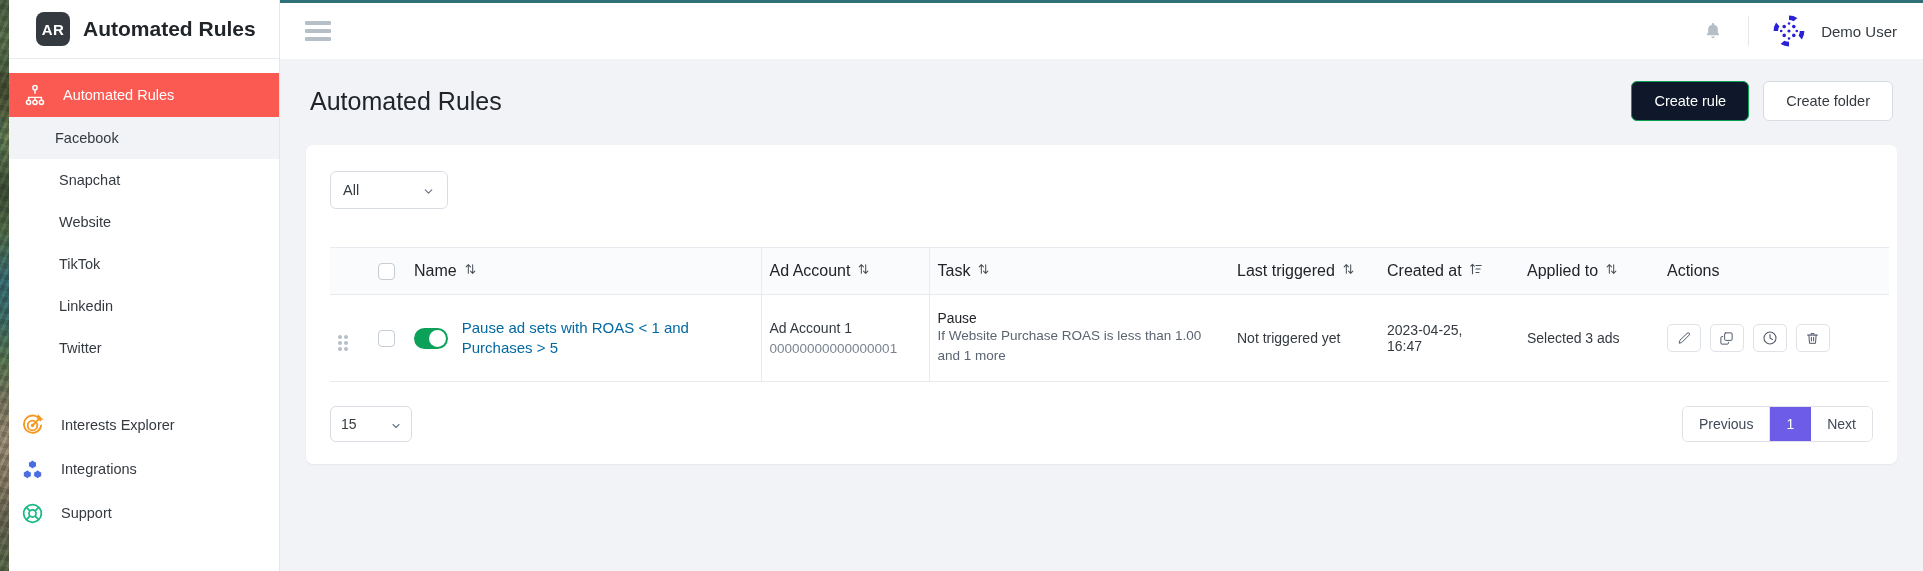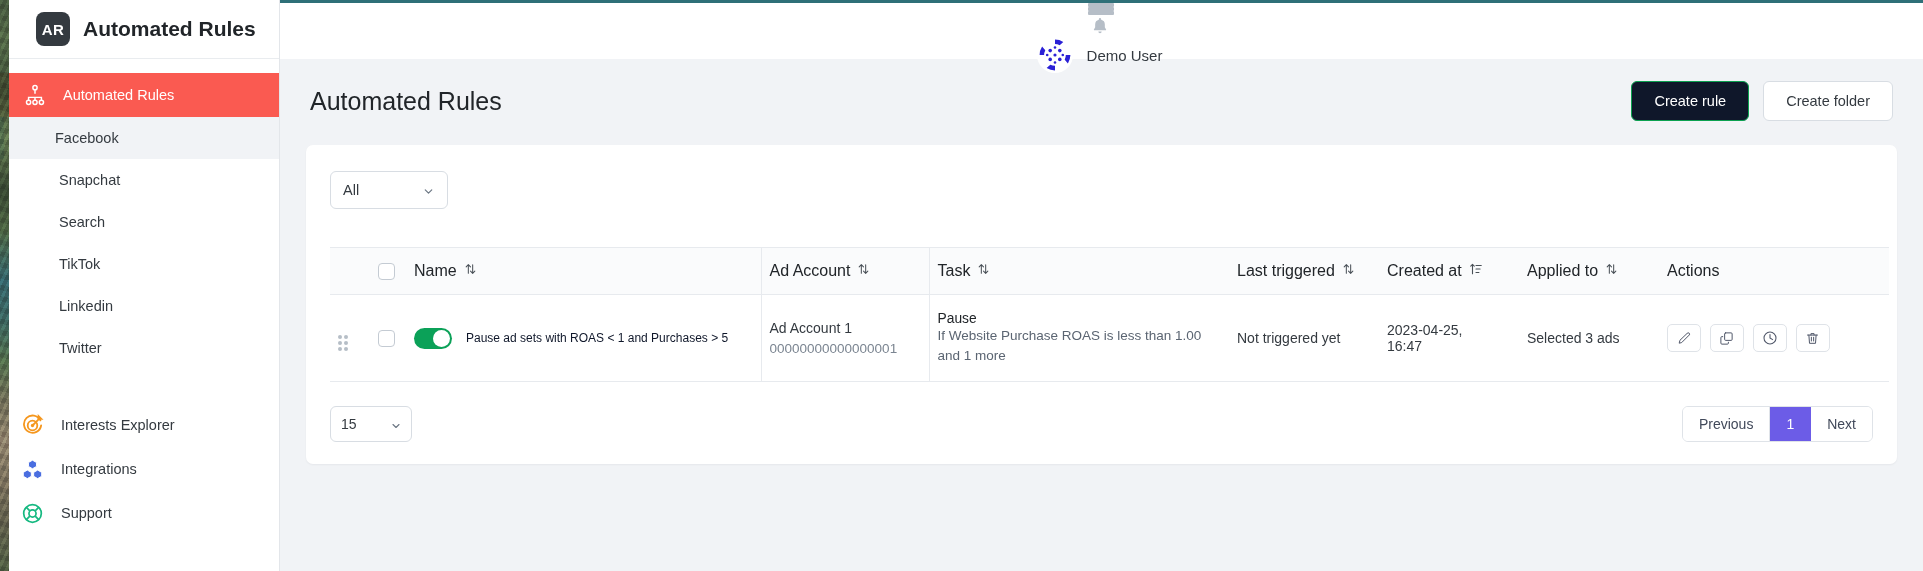--- a/index.html
+++ b/index.html
@@ -136,21 +136,20 @@
     min-width: 0;
   }
   .topbar {
     height: 59px;
     min-height: 59px;
     background: #ffffff;
     border-top: 3px solid #2f7078;
     display: flex;
     align-items: center;
     padding: 0 26px 0 22px;
-    flex-direction: column;
   }
   .hamburger {
     width: 26px; height: 20px;
     display: flex; flex-direction: column; justify-content: space-between;
     cursor: pointer;
     margin-left: 3px;
   }
   .hamburger span { display:block; height: 4px; background: #b6bec7; border-radius: 1px; }
   .topbar-spacer { flex: 1; }
   .bell { width: 26px; height: 26px; cursor: pointer; display:flex; align-items:center; justify-content:center;}
@@ -267,21 +266,21 @@
     width: 38px; height: 21px; border-radius: 11px;
     background: #0ba158; position: relative; cursor: pointer; display:inline-block;
     vertical-align: middle;
   }
   .toggle .knob {
     position: absolute; top: 2px; right: 2px;
     width: 17px; height: 17px; border-radius: 50%;
     background: #ffffff;
   }
   .name-cell-inner { display: flex; align-items: center; gap: 14px; }
-  .rule-name { font-size: 12px; color: #0f172a; line-height: 1.35; text-align: center; }
+  .rule-name { font-size: 15px; color: #0369a1; line-height: 1.35; }
   .sub-muted { color: #7b8591; font-size: 13.5px; }
   .two-line { line-height: 1.45; }
   .task-title { color: #212529; font-size: 13.8px; }
   .task-desc { color: #5b6572; font-size: 13.5px; line-height: 1.45; }
 
   .actions-cell { white-space: nowrap; }
   .act-btn {
     width: 34px; height: 28px;
     border: 1px solid #dfe3e8; border-radius: 5px;
     background: #ffffff;
@@ -349,21 +348,21 @@
         <span class="label">Automated Rules</span>
       </div>
 
       <div class="nav-sub active">
         <span>Facebook</span>
       </div>
       <div class="nav-sub">
         <span>Snapchat</span>
       </div>
       <div class="nav-sub">
-        <span>Search</span>
+        <span>Website</span>
       </div>
       <div class="nav-sub">
         <span>TikTok</span>
       </div>
       <div class="nav-sub">
         <span>Linkedin</span>
       </div>
       <div class="nav-sub">
         <span>Twitter</span>
       </div>

